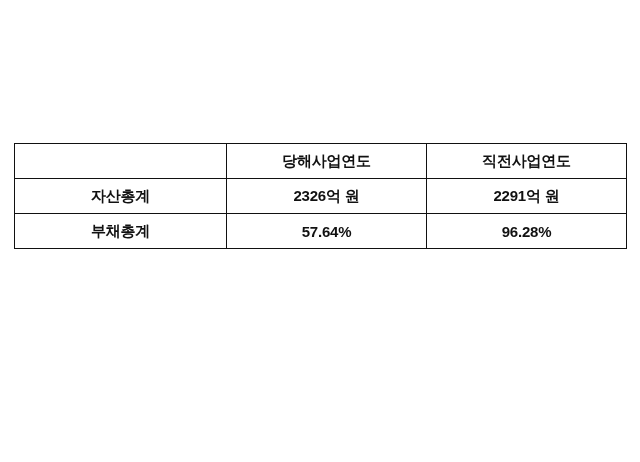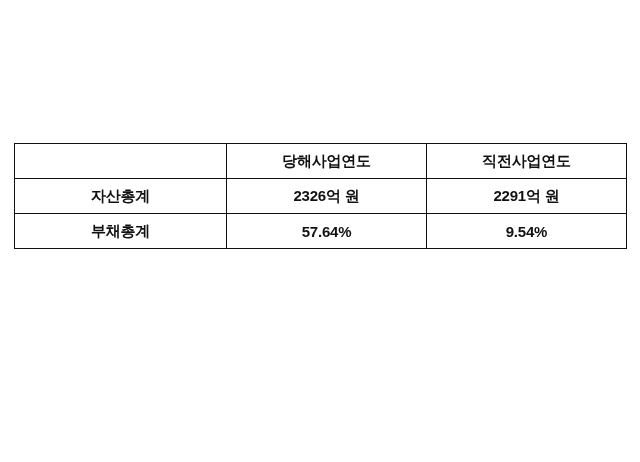--- a/index.html
+++ b/index.html
@@ -66,18 +66,18 @@
           <td class="col">직전사업연도</td>
         </tr>
         <tr>
           <td class="label">자산총계</td>
           <td class="col">2326억 원</td>
           <td class="col">2291억 원</td>
         </tr>
         <tr>
           <td class="label">부채총계</td>
           <td class="col">57.64%</td>
-          <td class="col">9.54%</td>
+          <td class="col">96.28%</td>
         </tr>
       </tbody>
     </table>
   </div>
 </div>
 
 </body></html>

